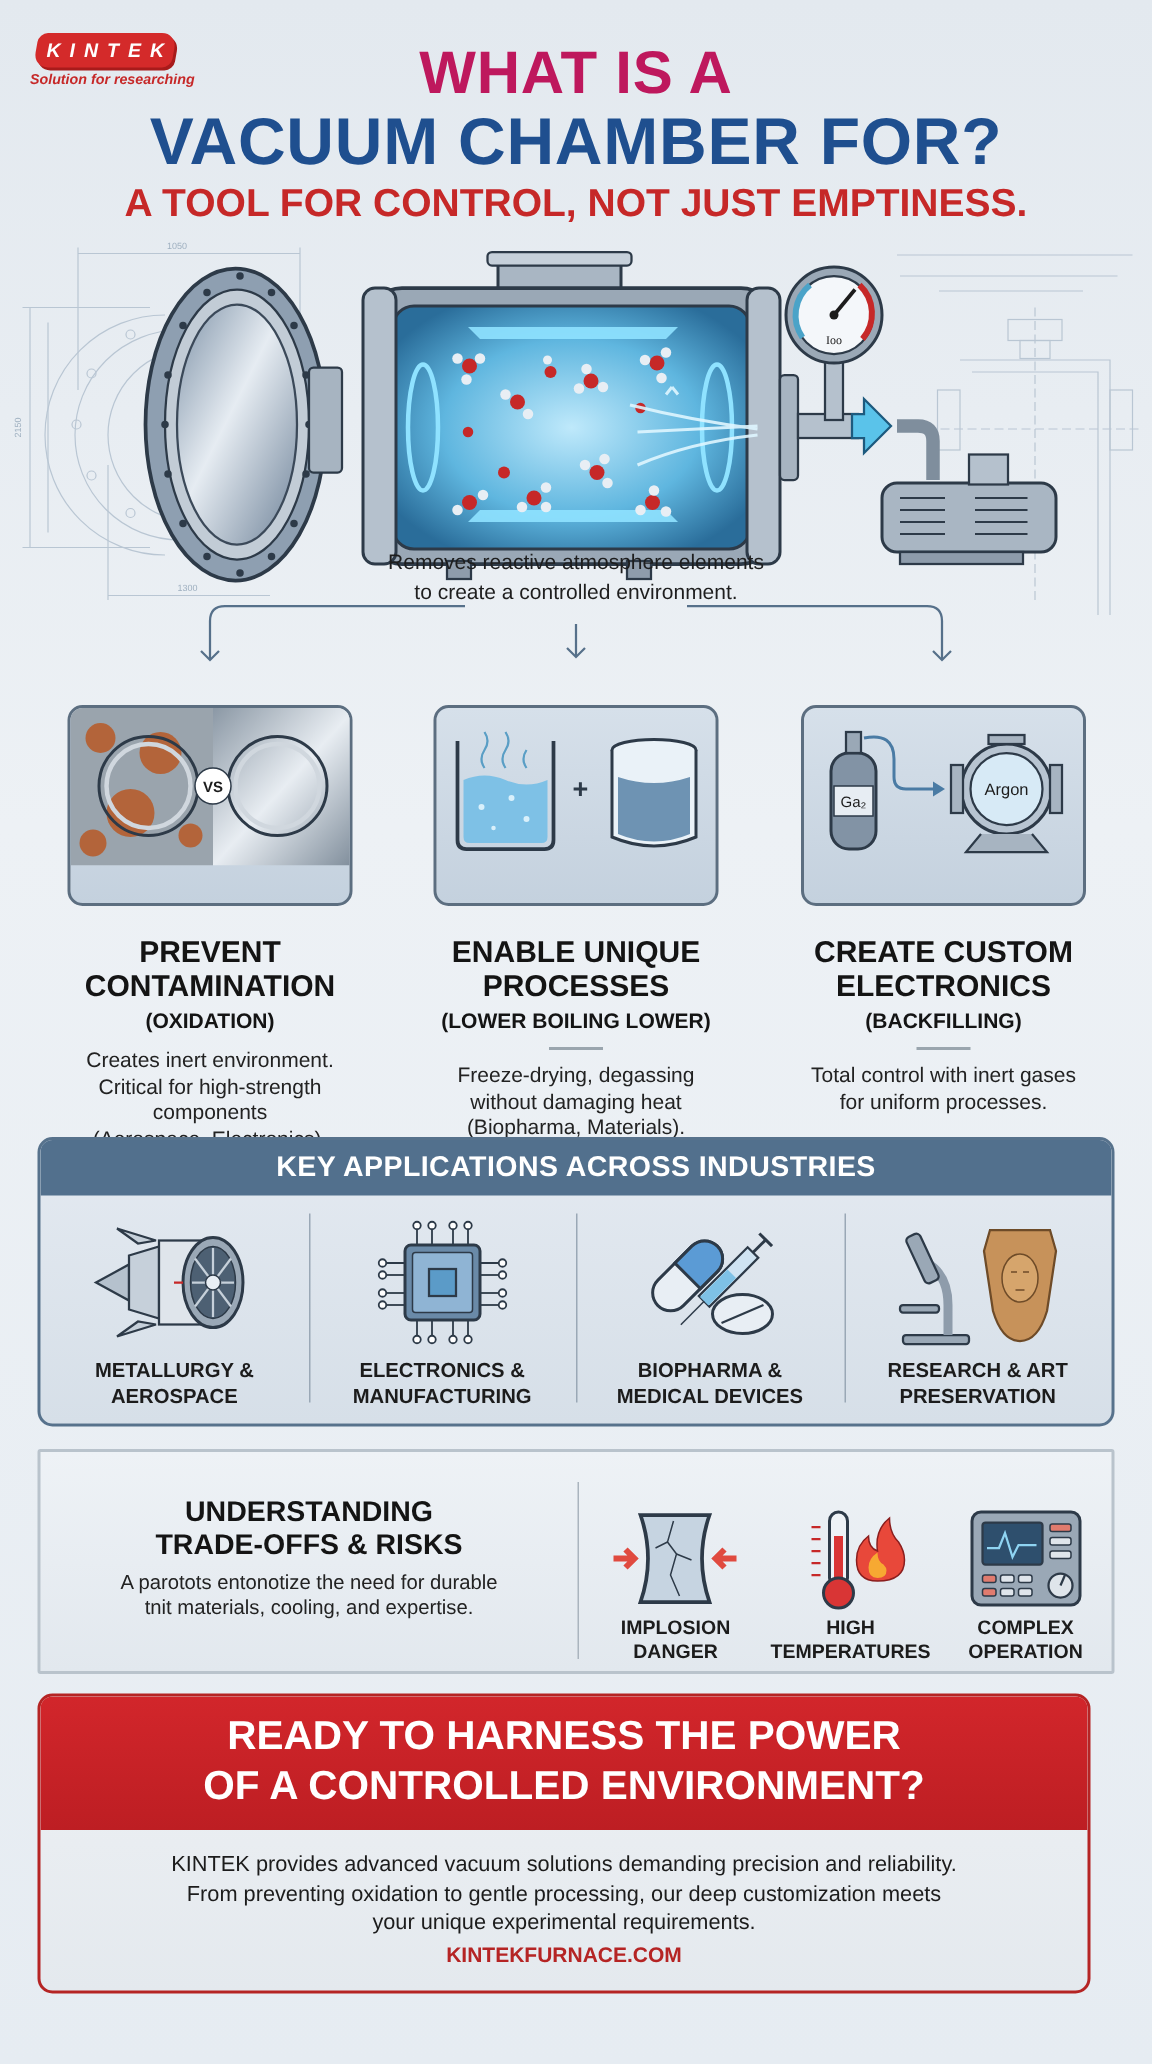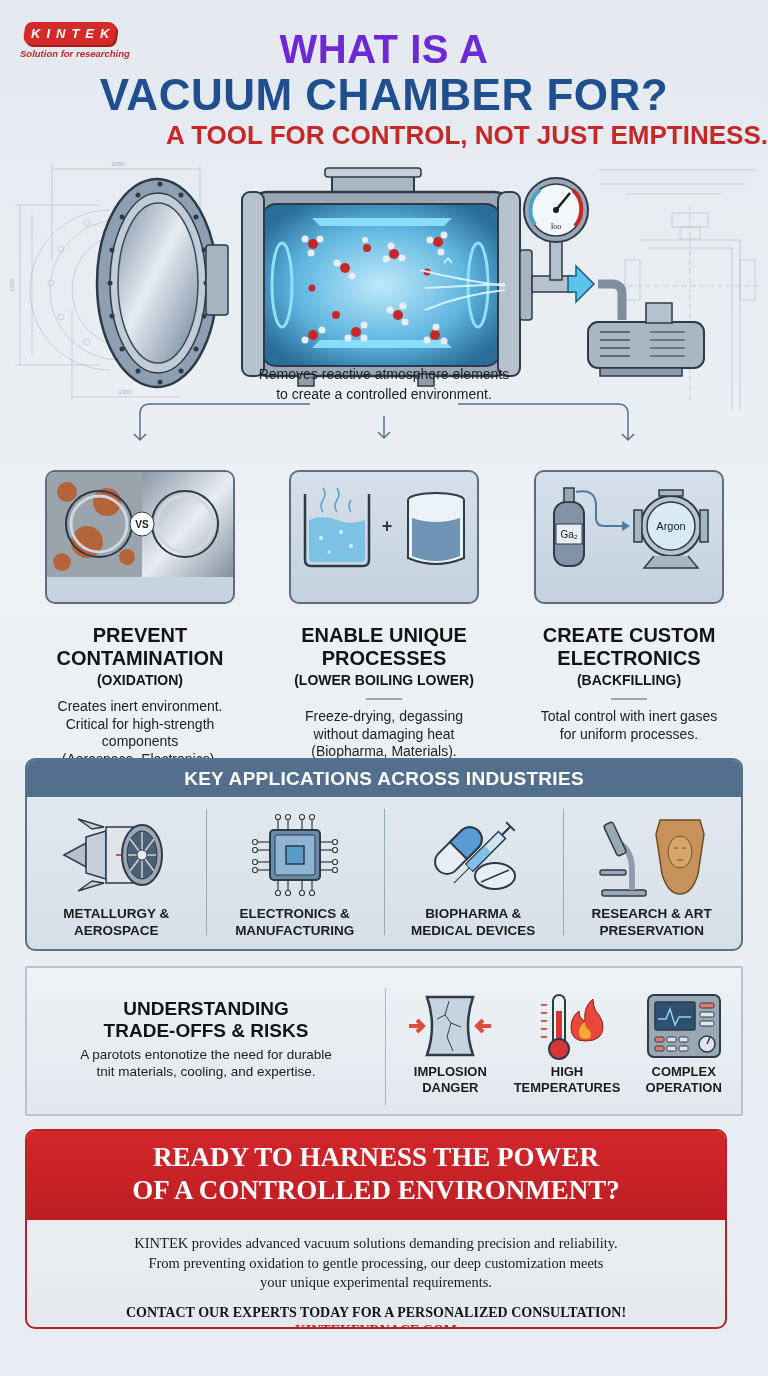--- a/index.html
+++ b/index.html
@@ -24,28 +24,28 @@
   }
   .logo-badge span {
     color: #fff; font-weight: bold; font-style: italic; font-size: 13px; letter-spacing: 6px;
     transform: skewX(10deg); padding-left: 6px;
   }
   .logo-tag { color: #c62828; font-size: 9.5px; font-style: italic; font-weight: bold; margin-top: 3px; white-space: nowrap; }
 
   
   .title1 {
     left: 0; right: 0; top: 28px; text-align: center;
-    color: #6d28d9; font-weight: bold; font-size: 40px; letter-spacing: 0.5px; line-height: 42px;
+    color: #be185d; font-weight: bold; font-size: 40px; letter-spacing: 0.5px; line-height: 42px;
   }
   .title2 {
     left: 0; right: 0; top: 72px; text-align: center;
     color: #1f4f8f; font-weight: bold; font-size: 44px; line-height: 46px; letter-spacing: 0.5px;
   }
   .subtitle {
-    left: 0; right: 0; top: 120px; text-align: right;
+    left: 0; right: 0; top: 120px; text-align: center;
     color: #c62828; font-weight: bold; font-size: 26px; line-height: 30px;
   }
 
   
   .hero { left: 0; top: 160px; width: 768px; height: 250px; }
   .hero-caption {
     left: 0; right: 0; top: 364px; text-align: center;
     font-size: 14px; line-height: 20px; color: #1e1e1e;
   }
 
@@ -89,31 +89,30 @@
   
   .risks {
     left: 25px; top: 966px; width: 718px; height: 150px;
     border: 2px solid #b9c3cc; border-radius: 2px;
     background: linear-gradient(180deg, #eef2f6, #e2e8ee);
   }
   .risks-left { position: absolute; left: 0; top: 0; width: 358px; height: 100%; text-align: center; padding-top: 30px; }
   .risks-left h2 { font-size: 19px; line-height: 22px; font-weight: bold; color: #141414; }
   .risks-left p { font-size: 13.5px; line-height: 17px; color: #222; margin-top: 4px; }
   .risks-divider { position: absolute; left: 358px; top: 20px; width: 1px; height: 118px; background: #aab4be; }
-  .risks-right { position: absolute; left: 365px; top: 0; width: 350px; height: 100%; display: flex; padding-top: 22px; }
+  .risks-right { position: absolute; left: 365px; top: 0; width: 350px; height: 100%; display: flex; padding-top: 35px; }
   .risk-item { flex: 1; text-align: center; }
   .risk-icon { height: 72px; display: flex; align-items: center; justify-content: center; }
   .risk-label { font-size: 13px; font-weight: bold; color: #1c1c1c; line-height: 16px; margin-top: 2px; }
 
   
   .cta {
     left: 25px; top: 1129px; width: 702px; height: 200px;
     border: 2px solid #b52424; border-radius: 10px; overflow: hidden;
     background: linear-gradient(180deg, #eef1f4, #e4e9ee);
-    font-family: Liberation Serif, serif;
   }
   .cta-head {
     background: linear-gradient(180deg, #d2262b, #bd1e23); height: 89px;
     color: #fff; font-weight: bold; font-size: 27px; line-height: 33px;
     text-align: center; padding-top: 10px;
   }
   .cta-body { text-align: center; font-size: 14.5px; line-height: 19.5px; color: #1c1c1c; padding-top: 14px; }
   .cta-contact { text-align: center; font-weight: bold; font-size: 14px; color: #141414; margin-top: 12px; }
   .cta-url { text-align: center; font-weight: bold; font-size: 14px; color: #b52424; margin-top: 2px; text-decoration: none; display: block; }
 </style>
@@ -616,15 +615,14 @@
 <div class="abs cta">
   <div class="cta-head">
     <div>READY TO HARNESS THE POWER</div>
     <div>OF A CONTROLLED ENVIRONMENT?</div>
   </div>
   <div class="cta-body">
     <div>KINTEK provides advanced vacuum solutions demanding precision and reliability.</div>
     <div>From preventing oxidation to gentle processing, our deep customization meets</div>
     <div>your unique experimental requirements.</div>
   </div>
-  <div class="cta-contact">CONTACT OUR EXPERTS TODAY FOR A PERSONALIZED CONSULTATION!</div>
   <a class="cta-url">KINTEKFURNACE.COM</a>
 </div>
 
 </body></html>

